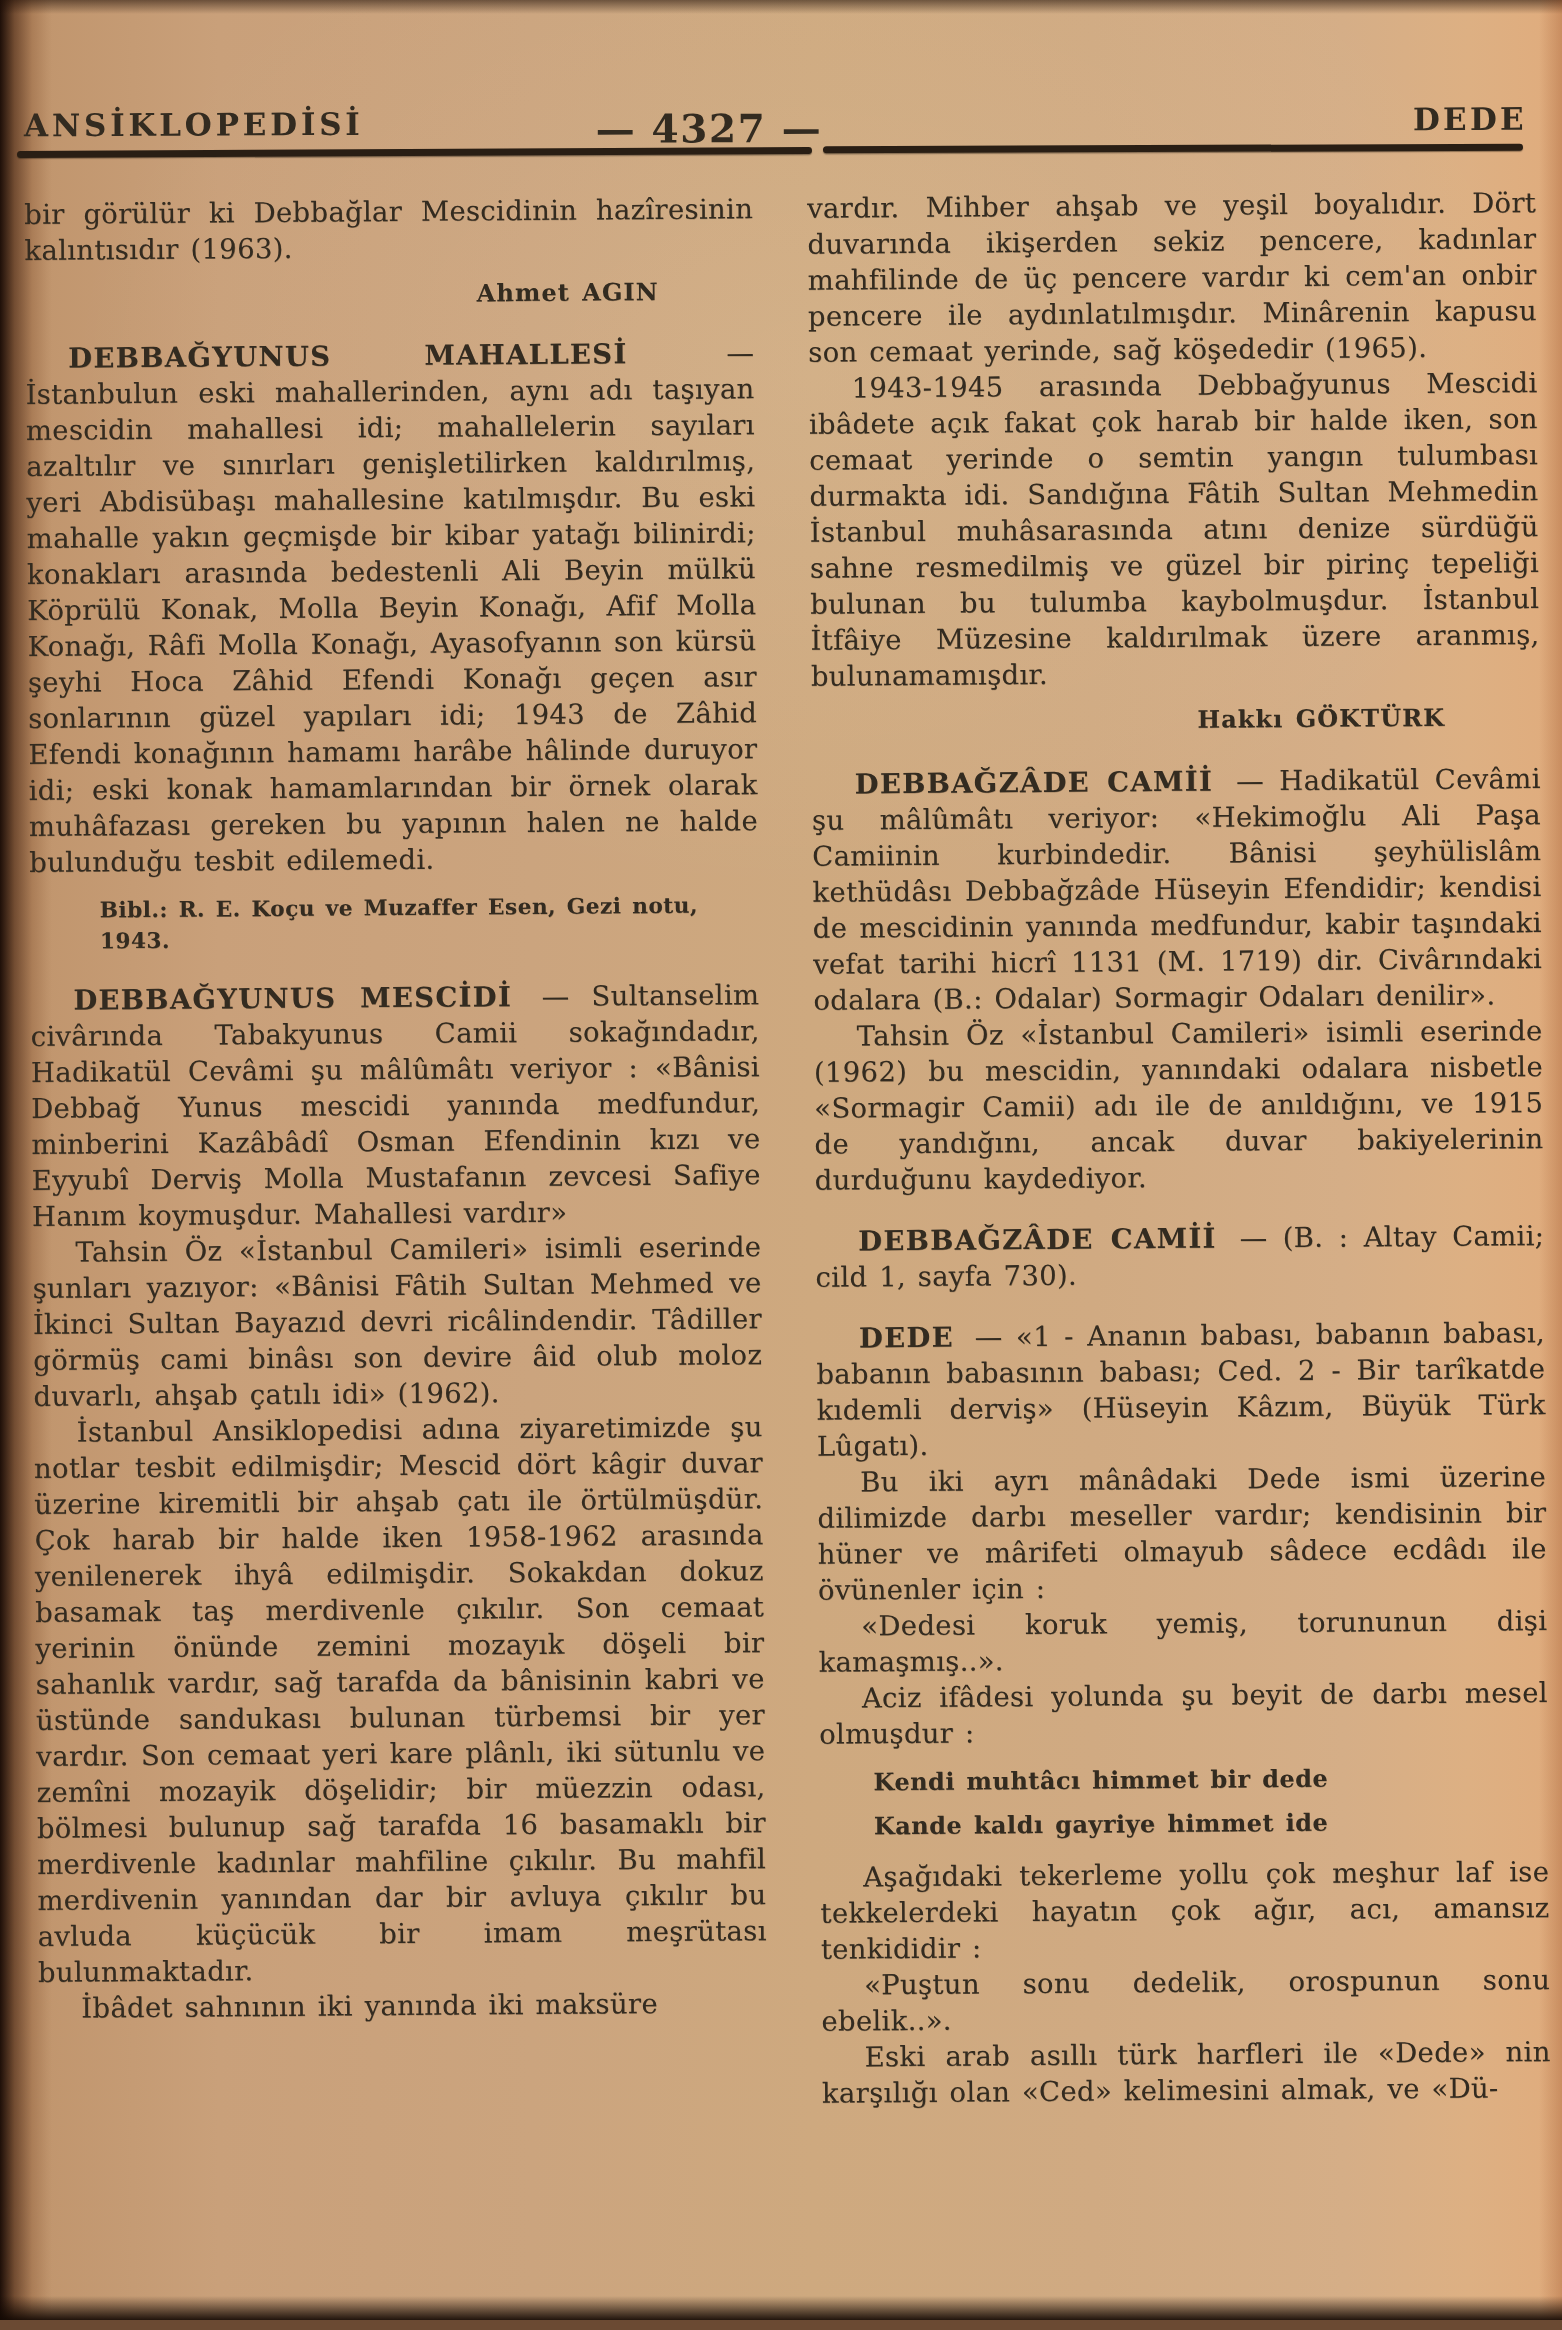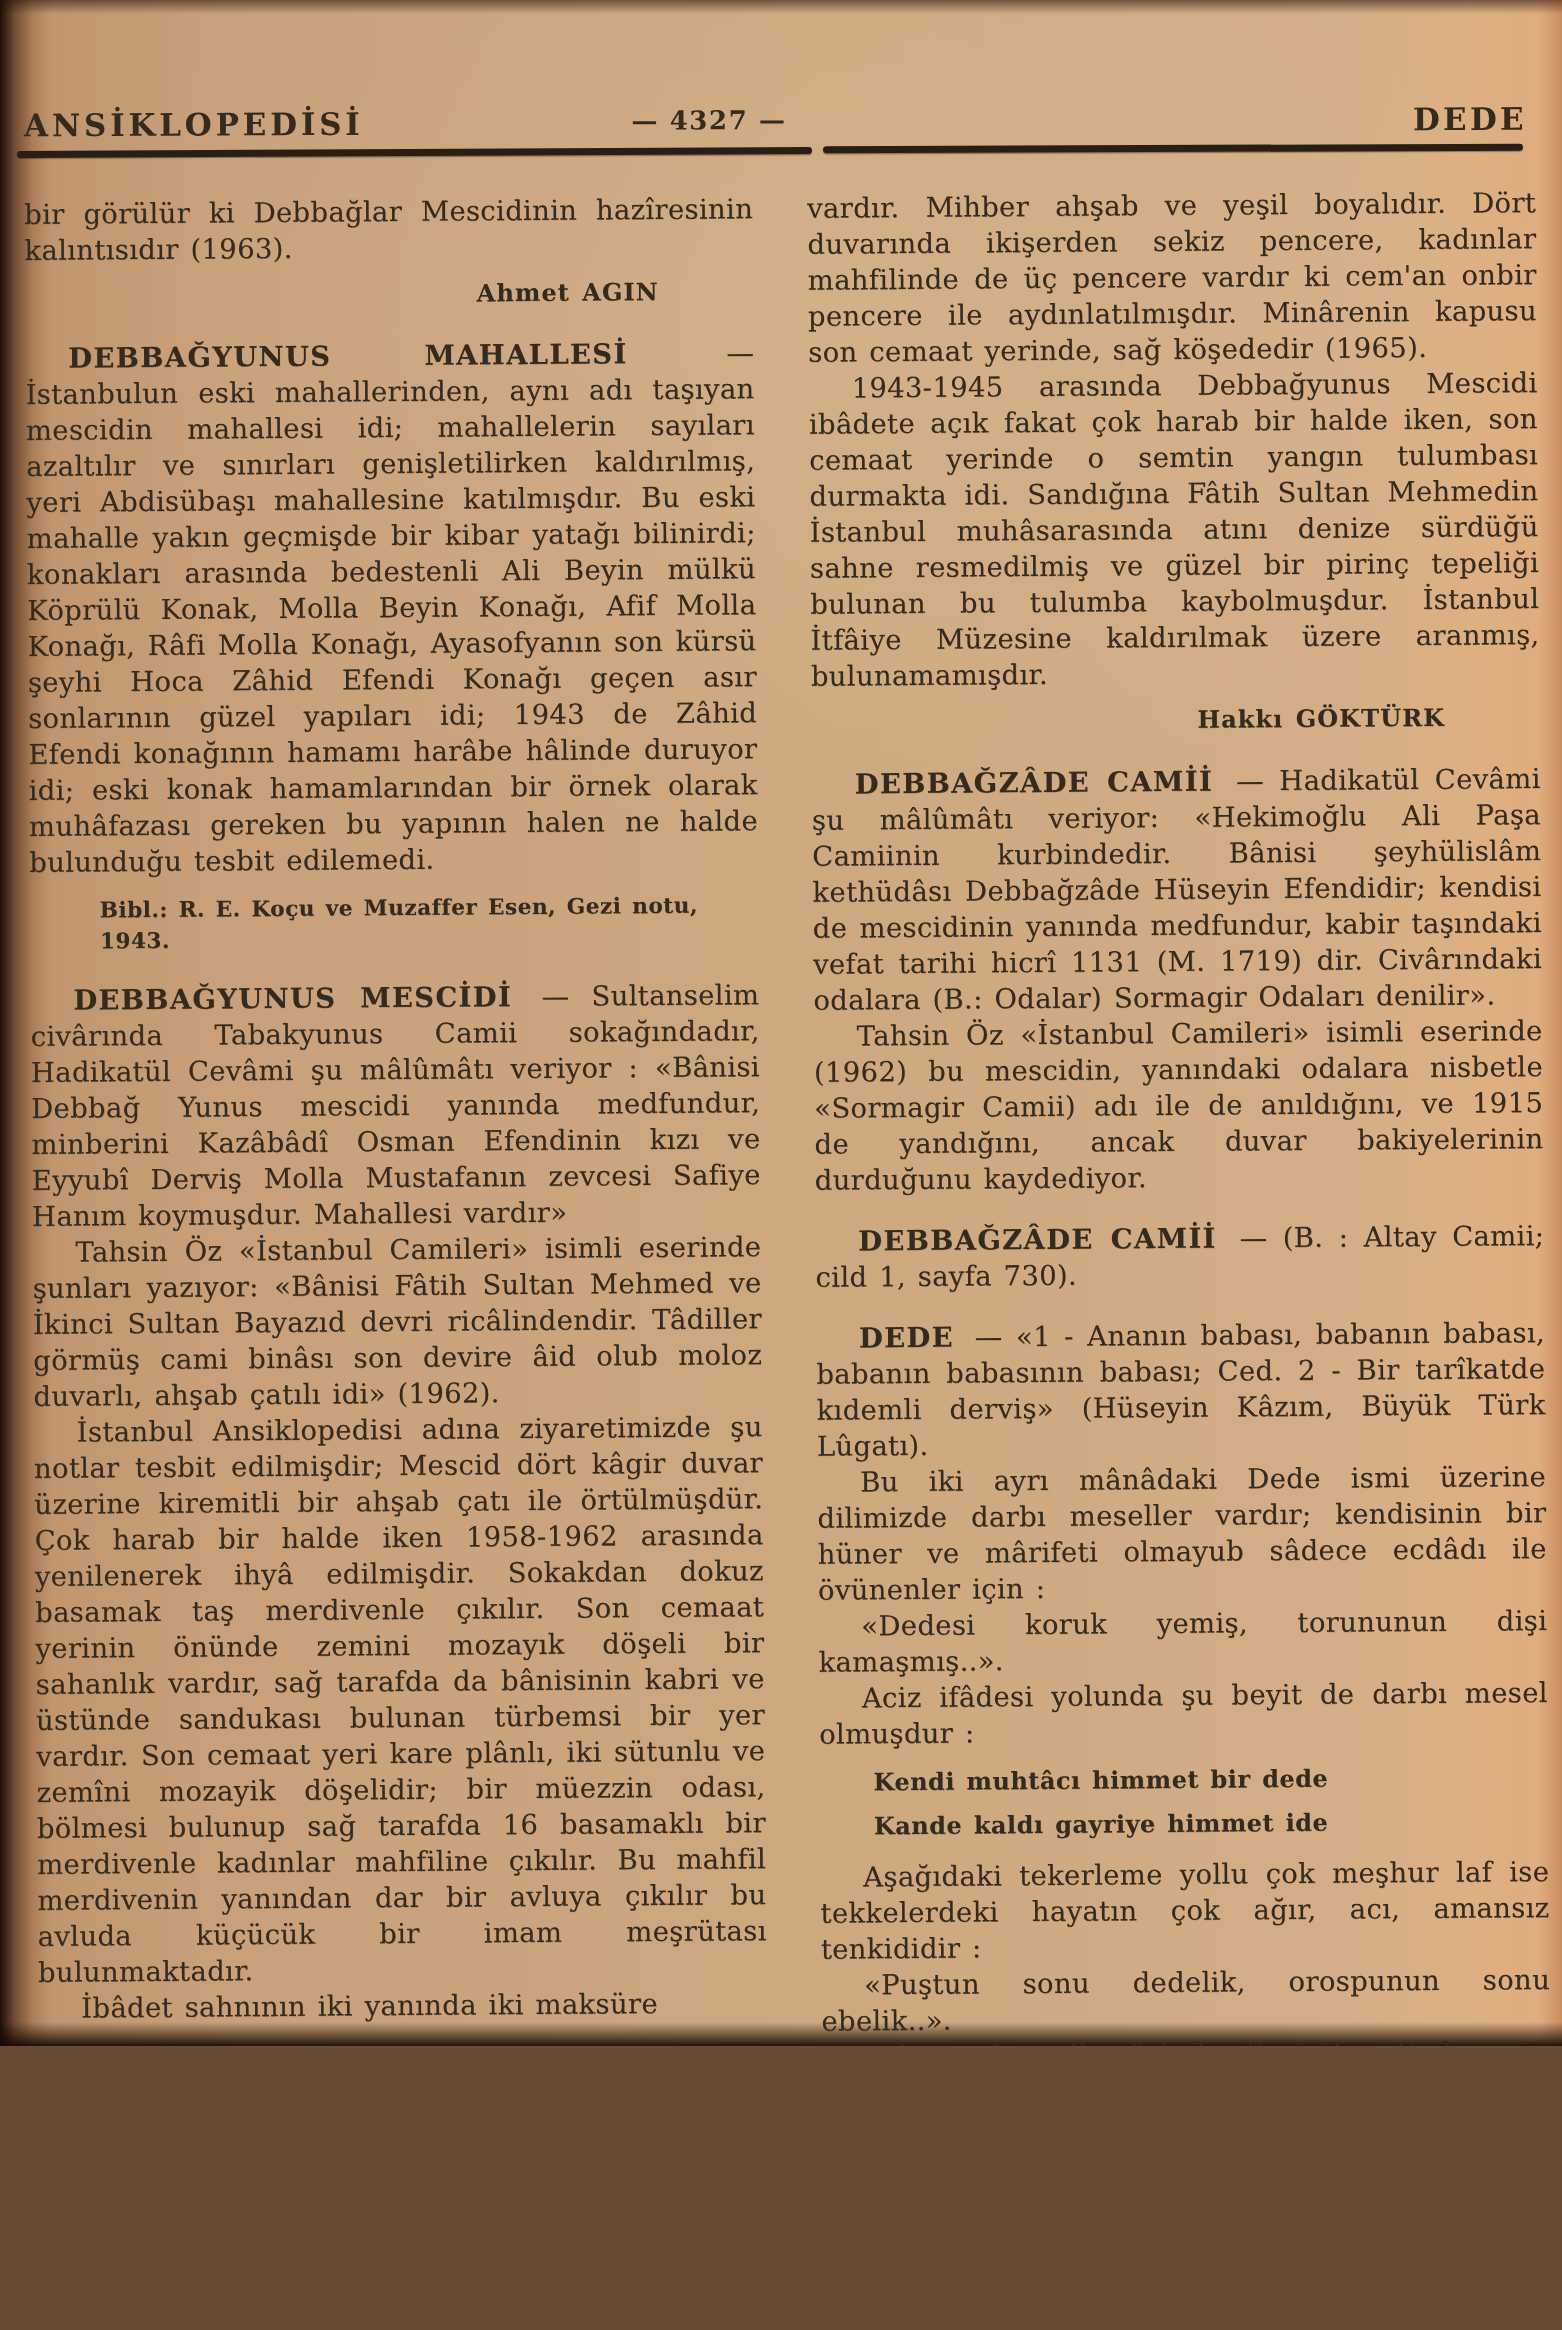--- a/index.html
+++ b/index.html
@@ -1,18 +1,18 @@
 <!DOCTYPE html>
 <html style="font-size:8.6px"><head>
 <meta charset="utf-8">
 <style>
   html,body { margin:0; padding:0; background:#6b4a33; }
   .page {
     position:relative;
-    width:1562px; height:2046px;
+    width:1562px; height:2320px;
     overflow:hidden;
     background:
       radial-gradient(ellipse 1079px 755px at 52% 16%, rgba(255,243,216,0.10), rgba(255,243,216,0) 70%),
       linear-gradient(90deg, #b08158 0%, #c1966e 3%, #c9a07a 14%, #cba47e 34%, #cea97f 52%, #d0aa82 70%, #d5ae87 86%, #ddb083 94%, #e0ac7d 100%);
     font-family:"DejaVu Serif","Liberation Serif",serif;
     color:#332b20;
   }
   .edge { position:absolute; pointer-events:none; }
   .edge-left { left:0; top:0; bottom:0; width:52px;
     background:linear-gradient(90deg, rgba(22,9,4,0.95) 0%, rgba(60,28,13,0.55) 28%, rgba(110,60,30,0.22) 62%, rgba(110,60,30,0) 100%); }
@@ -21,21 +21,21 @@
   .edge-bottom { left:0; right:0; bottom:0; height:24px;
     background:linear-gradient(0deg, rgba(18,8,3,0.92), rgba(18,8,3,0)); }
   .edge-right { right:0; top:0; bottom:0; width:22.7px;
     background:linear-gradient(270deg, rgba(140,60,20,0.28), rgba(140,60,20,0)); }
 
   .header { position:absolute; top:104px; left:24px; right:32px; height:41px;
     transform:rotate(-0.25deg); }
   .journal { position:absolute; left:0; top:0; font-weight:bold; font-size:31px;
     letter-spacing:3.8px; }
   .pageno { position:absolute; left:685px; top:1.1px; transform:translateX(-50%);
-    font-weight:bold; font-size:26px; letter-spacing:1.6px; }
+    font-weight:bold; font-size:39px; letter-spacing:1.6px; }
   .entryword { position:absolute; right:3.2px; top:0; font-weight:bold; font-size:31px;
     letter-spacing:3.2px; }
 
   .rule { position:absolute; height:7px; background:#291e14; border-radius:4.9px;
     box-shadow:0 1.1px 1.1px rgba(41,30,20,0.45); }
   .rule-a { top:149px; left:17.3px; width:795px; transform:rotate(-0.28deg); }
   .rule-b { top:145px; left:823px; width:700px; transform:rotate(-0.22deg); }
 
   .content { position:absolute; top:190px; left:24px; right:26px;
     transform:rotate(-0.45deg); transform-origin:50% 0; }

